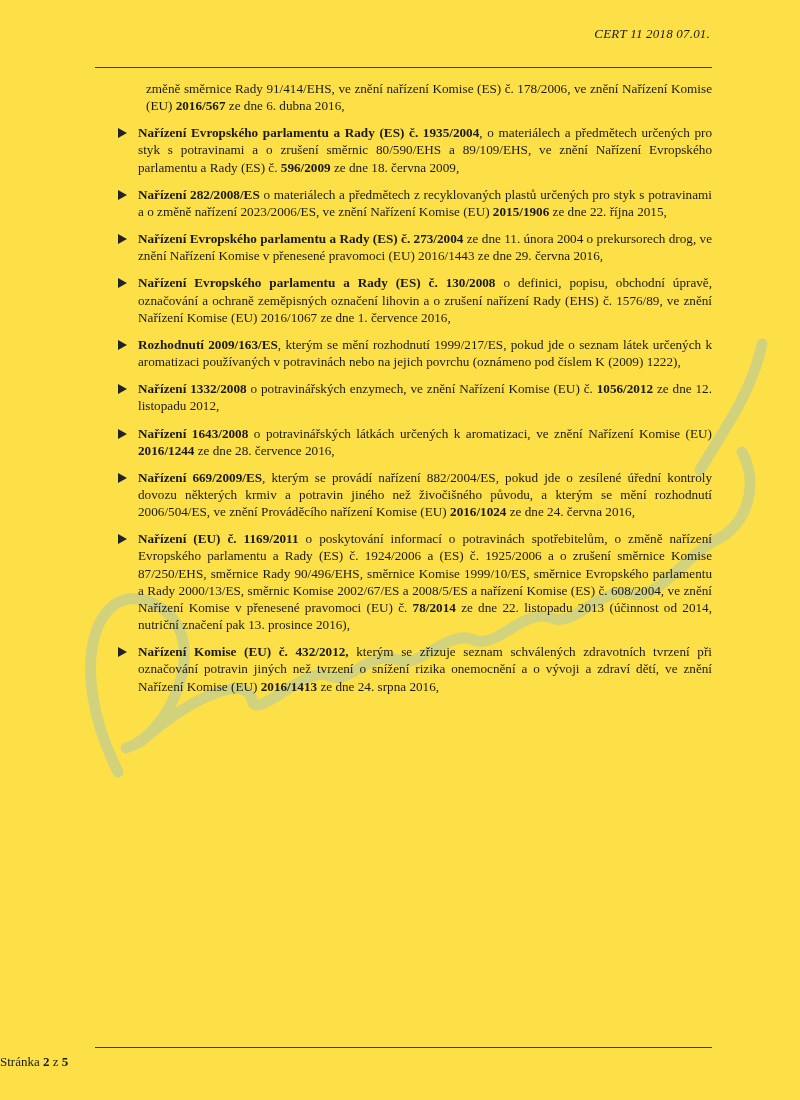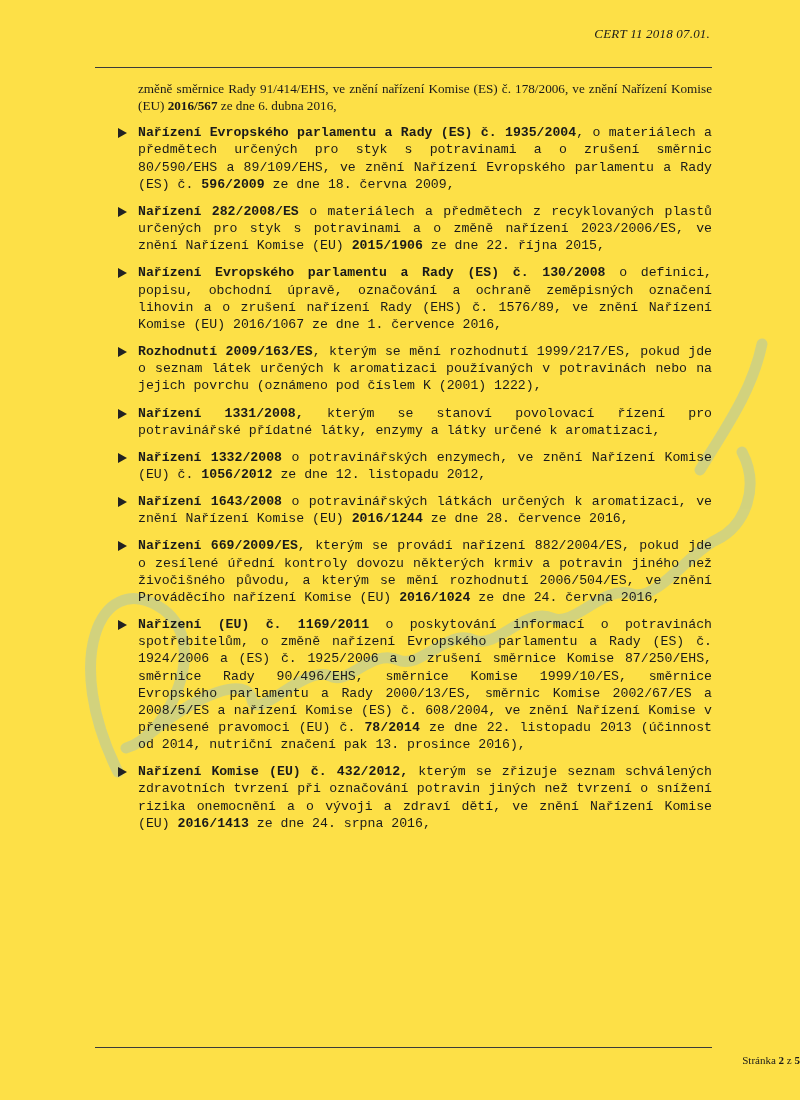--- a/index.html
+++ b/index.html
@@ -16,35 +16,35 @@
     position:absolute; top:26px; right:90px;
     font-style:italic; font-size:13px; letter-spacing:.2px;
   }
   .rule { position:absolute; left:95px; right:88px; border-top:1.4px solid #3a3a3a; }
   .rule-top { top:67px; }
   .rule-bottom { top:1047px; }
   .content {
     position:absolute; top:80px; left:118px; right:88px;
     font-size:13.2px; line-height:1.3; text-align:justify;
   }
-  .intro { margin-left:20px; margin-bottom:10px; }
+  .intro { margin-left:28px; margin-bottom:10px; }
   ul.reg-list { list-style:none; }
   ul.reg-list > li { display:flex; gap:8px; margin-bottom:10px; }
   .arrow-cell { flex:0 0 12px; padding-top:4px; }
   .arrow-cell i {
     display:block; width:0; height:0;
     border-left:9px solid #222;
     border-top:5px solid transparent;
     border-bottom:5px solid transparent;
   }
-  .itext { flex:1;font-family:Liberation Mono, monospace; }
+  .itext { flex:1; }
   .b { font-weight:bold; }
   .footer {
     position:absolute; top:1054px; left:0; width:100%;
-    text-align:right; font-size:11px;
+    text-align:left; font-size:13px;
   }
   .watermark { position:absolute; inset:0; pointer-events:none; }
 </style>
 </head>
 <body>
 
 <div class="page">
 
   <svg class="watermark" viewBox="0 0 800 1100" xmlns="http://www.w3.org/2000/svg">
     <g fill="none" stroke="#8fbdd6" stroke-width="11" stroke-linecap="round" opacity="0.38">
@@ -72,33 +72,33 @@
         <li>
           <span class="arrow-cell">
             <i></i>
           </span>
           <span class="itext"><span class="b">Nařízení 282/2008/ES</span><span> o materiálech a předmětech z recyklovaných plastů určených pro styk s potravinami a o změně nařízení 2023/2006/ES, ve znění Nařízení Komise (EU) </span><span class="b">2015/1906</span><span> ze dne 22. října 2015,</span></span>
         </li>
         <li>
           <span class="arrow-cell">
             <i></i>
           </span>
+          <span class="itext"><span class="b">Nařízení Evropského parlamentu a Rady (ES) č. 273/2004</span><span> ze dne 11. února 2004 o prekursorech drog, ve znění Nařízení Komise v přenesené pravomoci (EU) 2016/1443 ze dne 29. června 2016,</span></span>
+        </li>
+        <li>
+          <span class="arrow-cell">
+            <i></i>
+          </span>
           <span class="itext"><span class="b">Nařízení Evropského parlamentu a Rady (ES) č. 130/2008</span><span> o definici, popisu, obchodní úpravě, označování a ochraně zeměpisných označení lihovin a o zrušení nařízení Rady (EHS) č. 1576/89, ve znění Nařízení Komise (EU) 2016/1067 ze dne 1. července 2016,</span></span>
         </li>
         <li>
           <span class="arrow-cell">
             <i></i>
           </span>
-          <span class="itext"><span class="b">Rozhodnutí 2009/163/ES</span><span>, kterým se mění rozhodnutí 1999/217/ES, pokud jde o seznam látek určených k aromatizaci používaných v potravinách nebo na jejich povrchu (oznámeno pod číslem K (2001) 1222),</span></span>
-        </li>
-        <li>
-          <span class="arrow-cell">
-            <i></i>
-          </span>
-          <span class="itext"><span class="b">Nařízení 1331/2008,</span><span> kterým se stanoví povolovací řízení pro potravinářské přídatné látky, enzymy a látky určené k aromatizaci,</span></span>
+          <span class="itext"><span class="b">Rozhodnutí 2009/163/ES</span><span>, kterým se mění rozhodnutí 1999/217/ES, pokud jde o seznam látek určených k aromatizaci používaných v potravinách nebo na jejich povrchu (oznámeno pod číslem K (2009) 1222),</span></span>
         </li>
         <li>
           <span class="arrow-cell">
             <i></i>
           </span>
           <span class="itext"><span class="b">Nařízení 1332/2008</span><span> o potravinářských enzymech, ve znění Nařízení Komise (EU) č. </span><span class="b">1056/2012</span><span> ze dne 12. listopadu 2012,</span></span>
         </li>
         <li>
           <span class="arrow-cell">
             <i></i>

